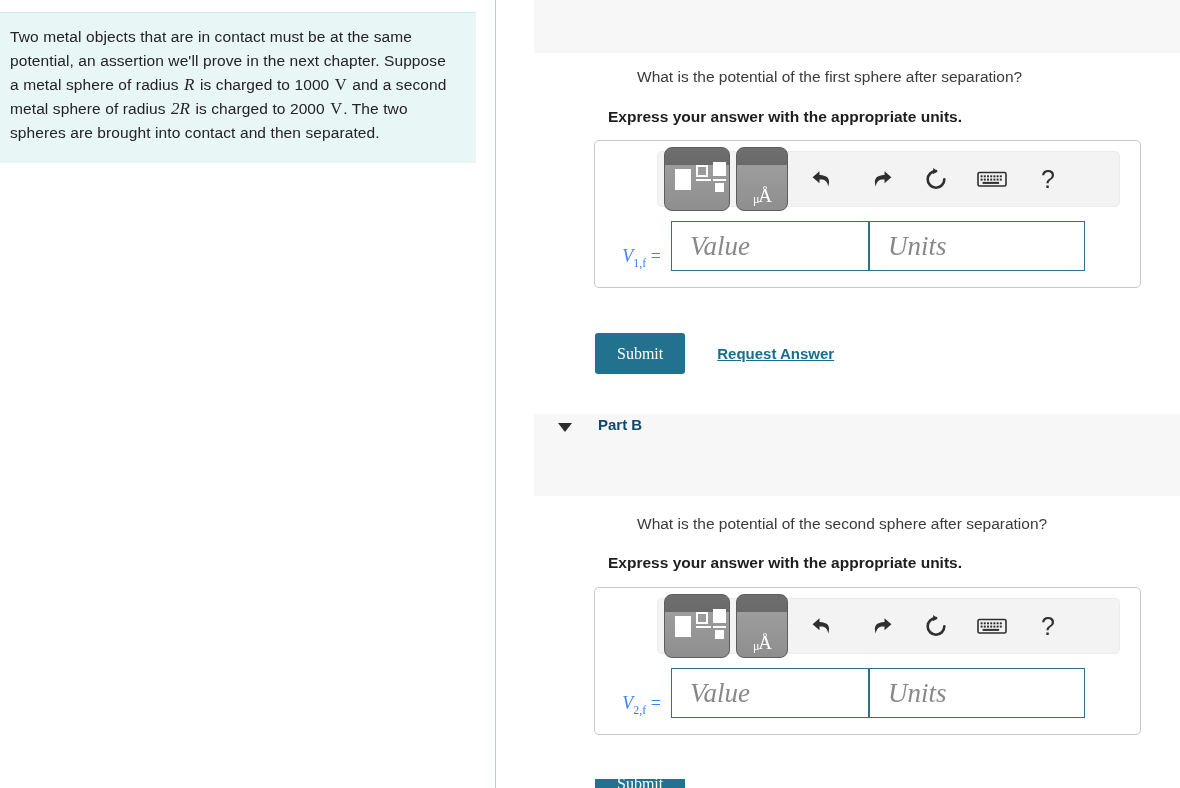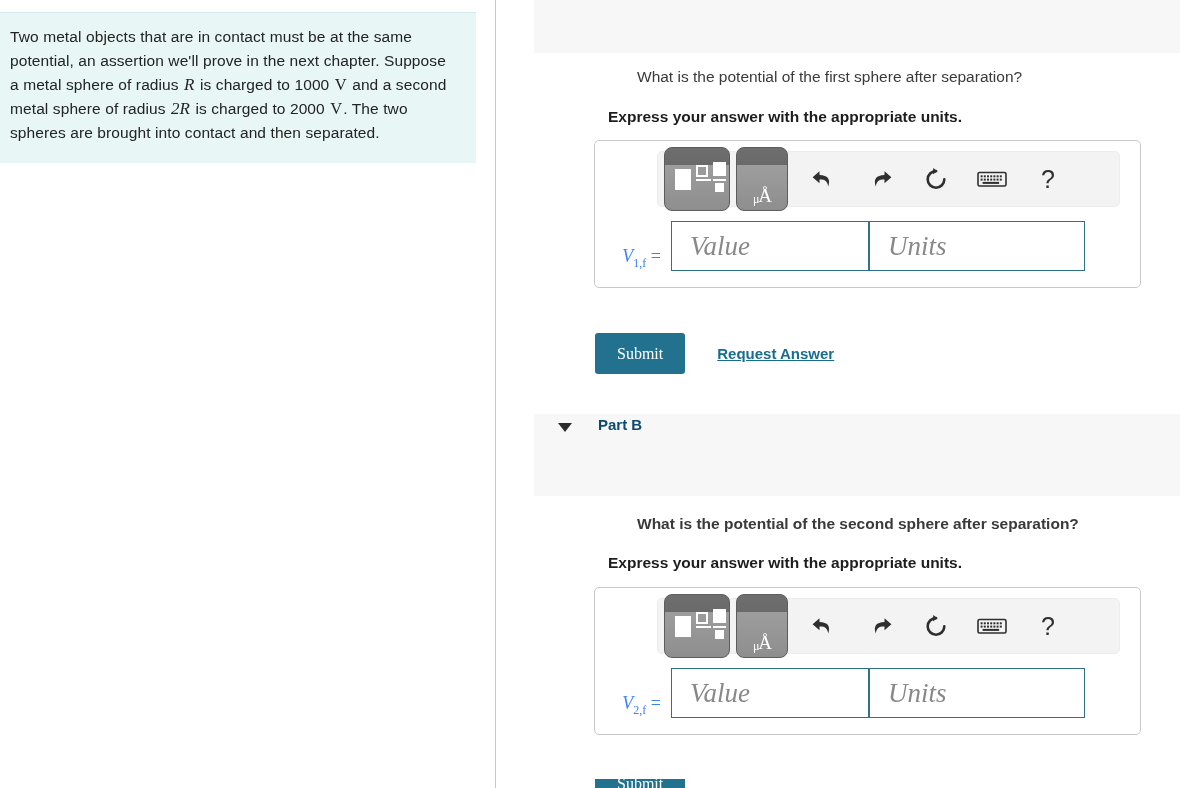--- a/index.html
+++ b/index.html
@@ -323,21 +323,21 @@
     <div class="submit-row" style="top:333px; left:99px;">
       <button class="submit-btn">Submit</button>
       <span class="request-link">Request Answer</span>
     </div>
 
     <div class="part-header" style="top:414px; height:82px;">
       <div class="caret"></div>
       <div class="part-title">Part B</div>
     </div>
 
-    <div class="question" style="top:514px;font-weight:bold;">What is the potential of the second sphere after separation?</div>
+    <div class="question" style="top:514px;">What is the potential of the second sphere after separation?</div>
     <div class="instruction" style="top:553px;">Express your answer with the appropriate units.</div>
 
     <div class="answer-box" style="top:587px;">
       <div class="mathbar">
 
         <div class="tpl-btn">
           <div class="tpl-glyphs">
             <div class="sq" style="left:10px; top:21px; width:16px; height:21px;"></div>
             <div class="sqo" style="left:31px; top:17px; width:12px; height:12px;"></div>
             <div class="sq" style="left:48px; top:14px; width:13px; height:14px;"></div>

